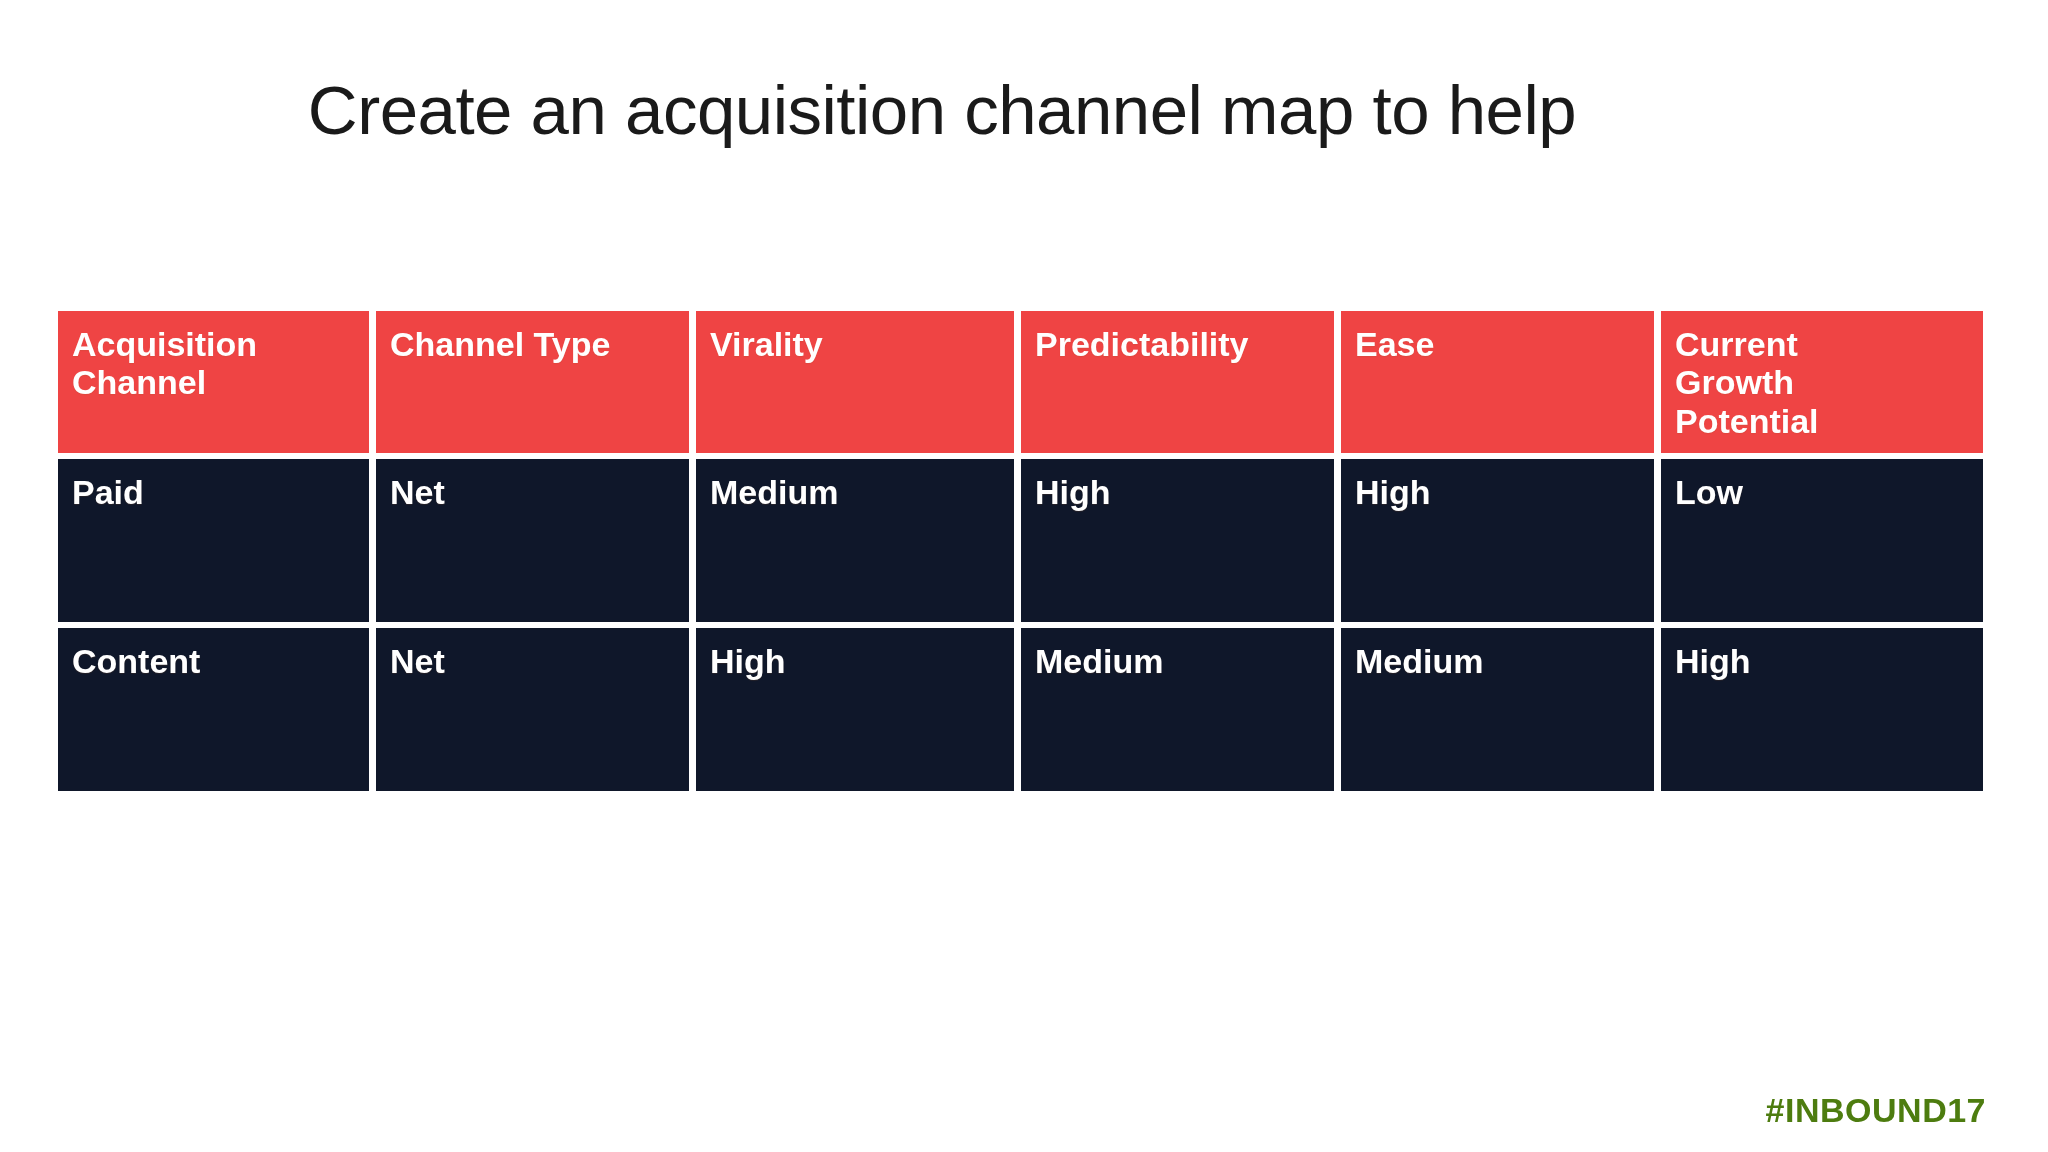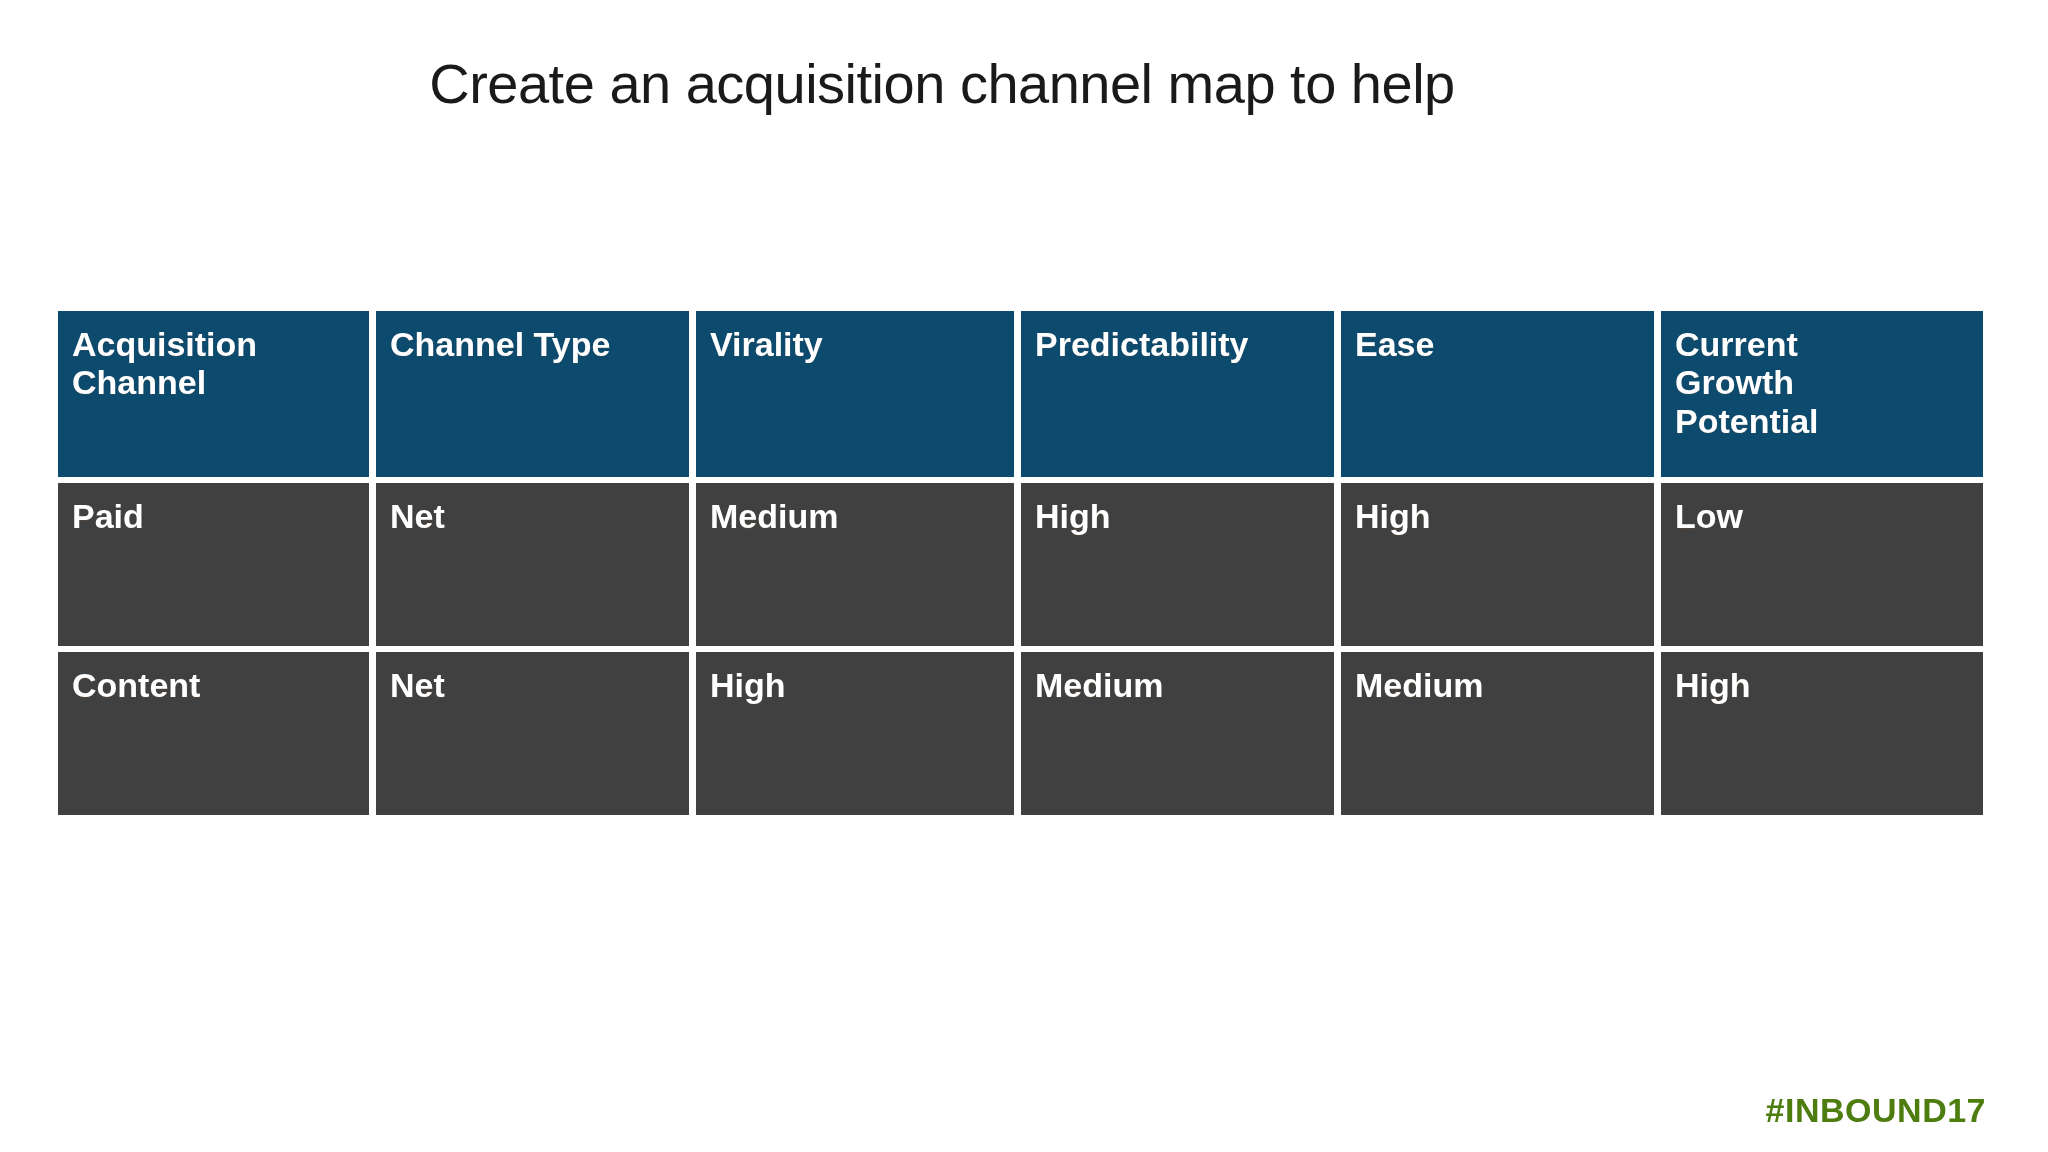--- a/index.html
+++ b/index.html
@@ -21,25 +21,25 @@
     top: 0;
     width: 2048px;
     height: 1152px;
     background: #ffffff;
   }
 
   
   #slide-title {
     position: absolute;
     left: 0;
-    top: 16px;
+    top: 28px;
     width: 1884px;
     text-align: center;
     font-family: "Liberation Sans", sans-serif;
-    font-size: 56px;
+    font-size: 69px;
     font-weight: 400;
     line-height: 1.08;
     color: #1a1a1a;
     letter-spacing: -0.5px;
     white-space: nowrap;
   }
 
   
   #channel-table {
     position: absolute;
@@ -74,33 +74,33 @@
     overflow: hidden;
   }
 
   #channel-table th:last-child,
   #channel-table td:last-child {
     border-right: none;
     margin-top: 23px;
   }
 
   thead th {
-    background: #0c4a6e;
-    height: 172px;
+    background: #ef4444;
+    height: 148px;
     box-sizing: border-box;
   }
 
   tbody tr.row-dark td {
     background: #F5A779;
     height: 169px;
     box-sizing: border-box;
   }
 
   tbody tr.row-light td {
-    background: #404040;
+    background: #0f172a;
     height: 169px;
     box-sizing: border-box;
   }
 
   tbody tr:last-child td {
     border-bottom: none;
   }
 
   .cell-text {
     display: block;

